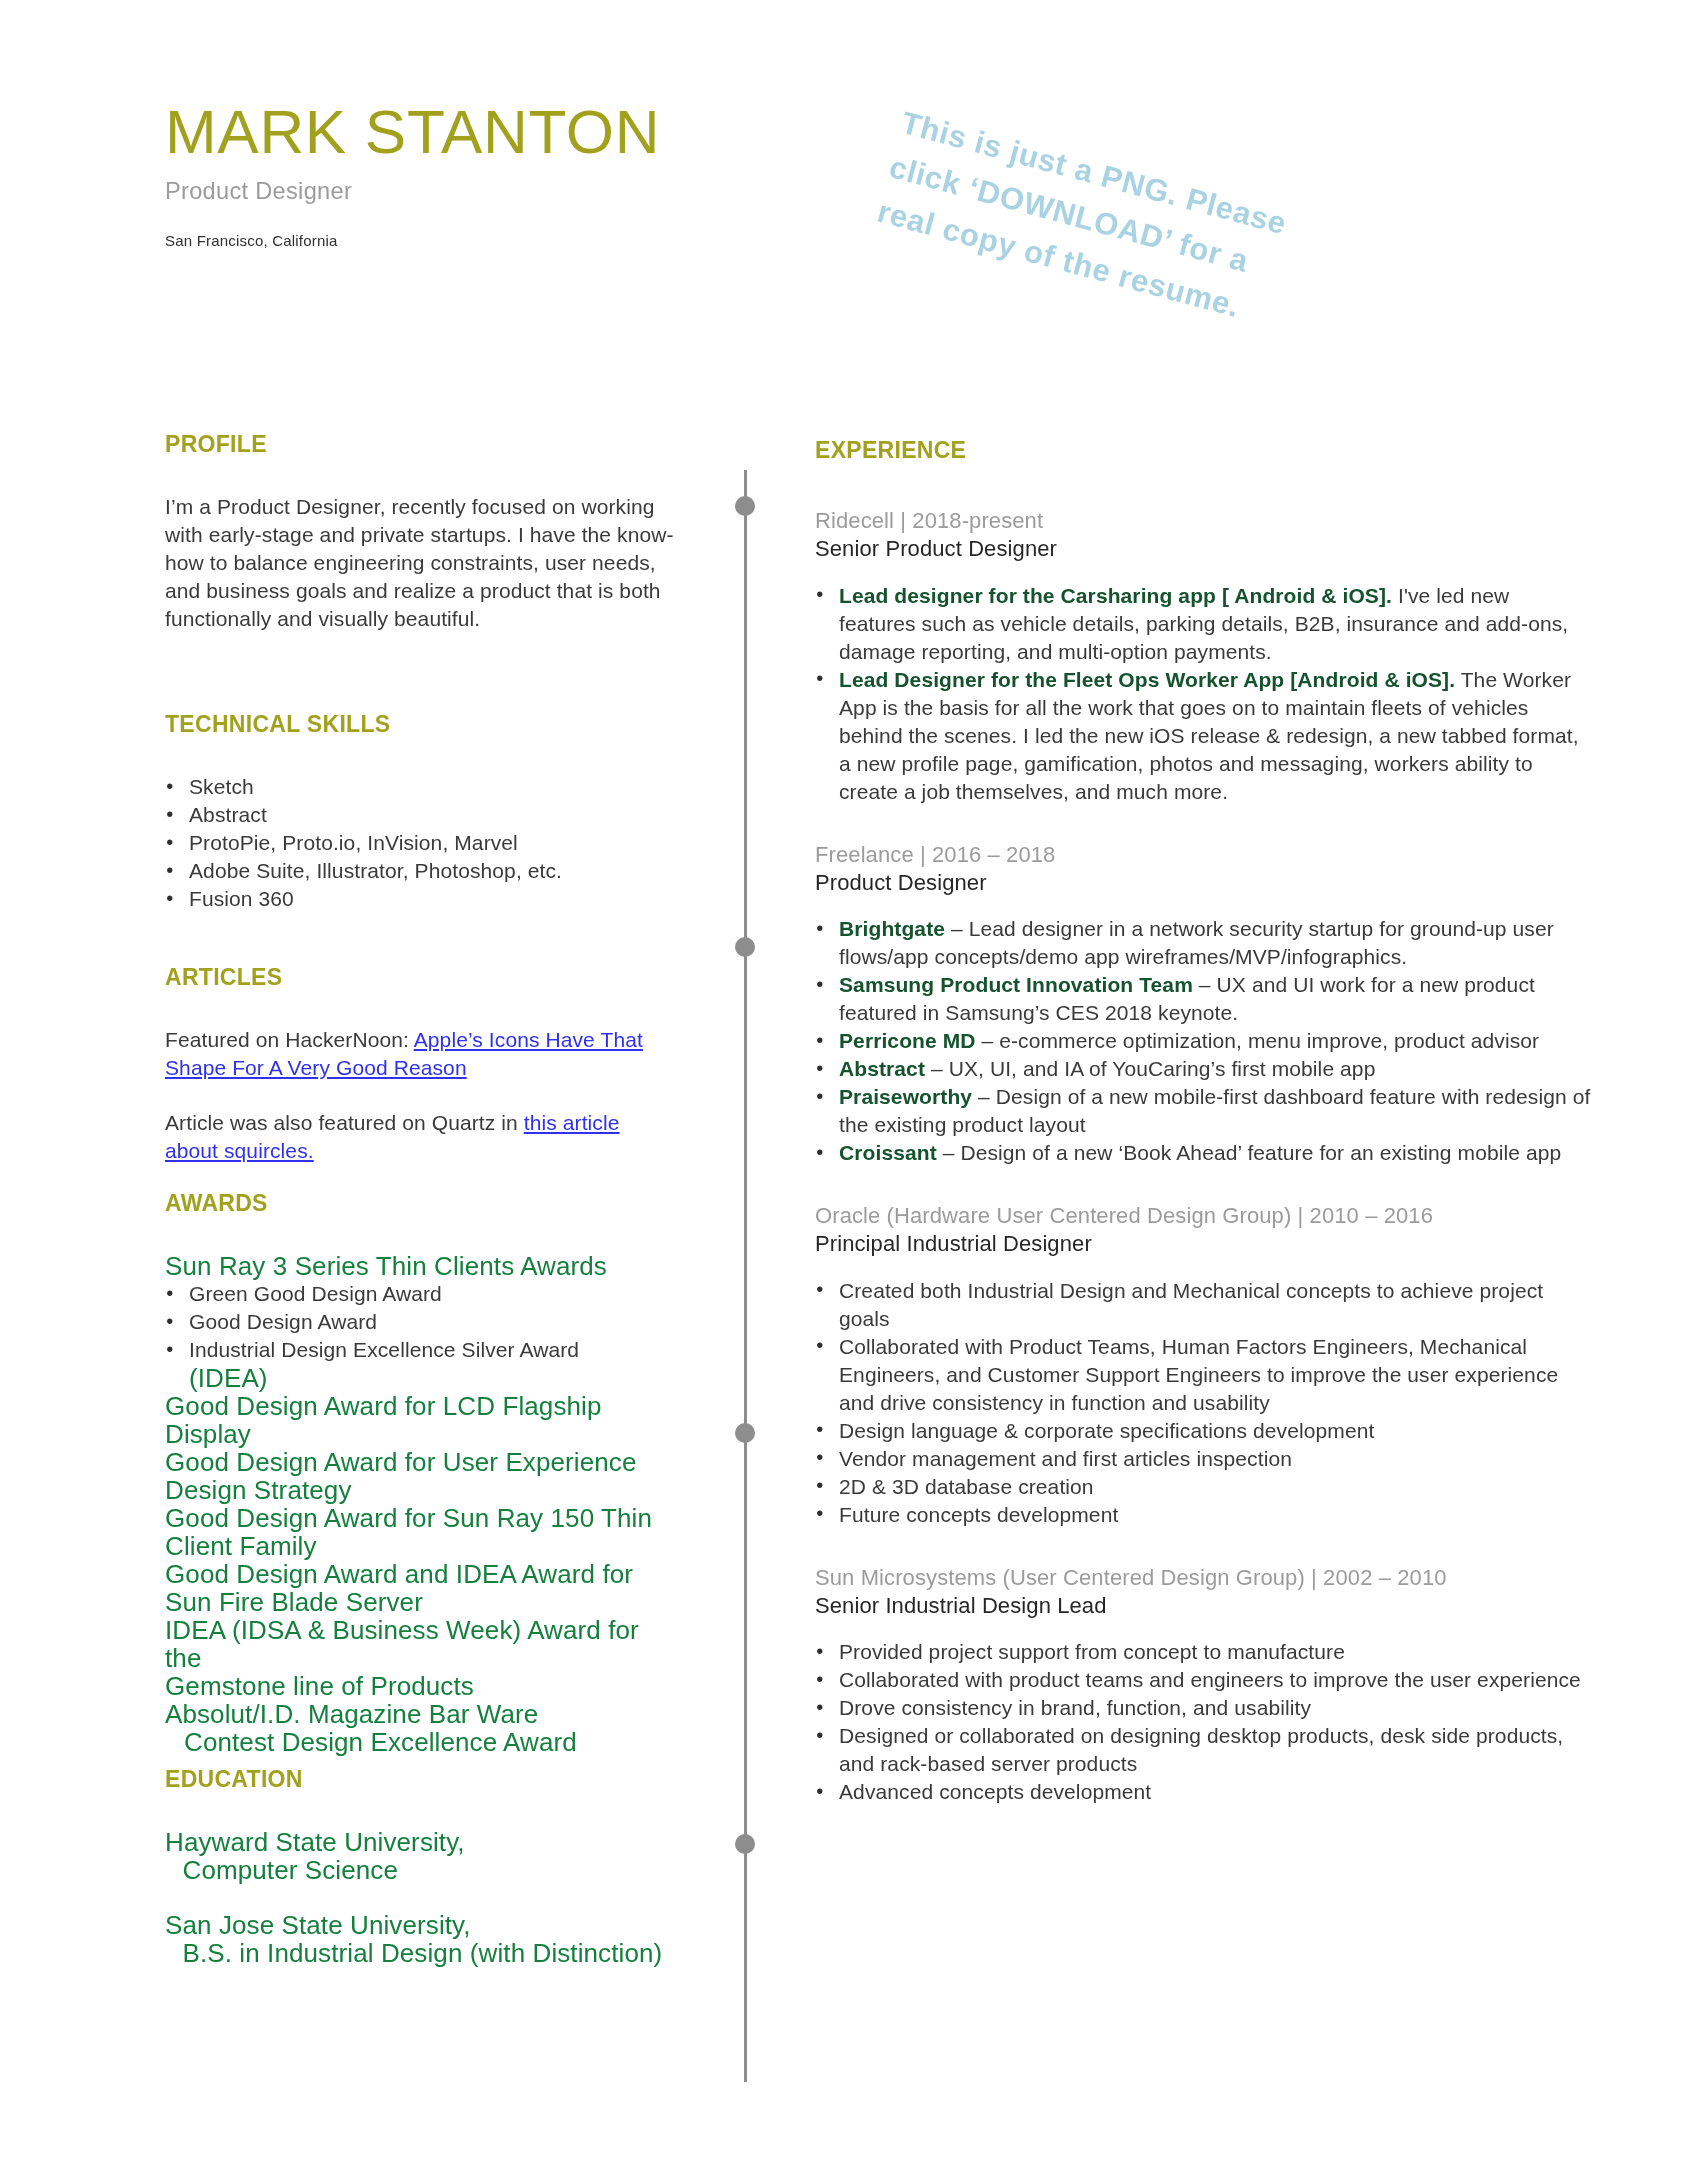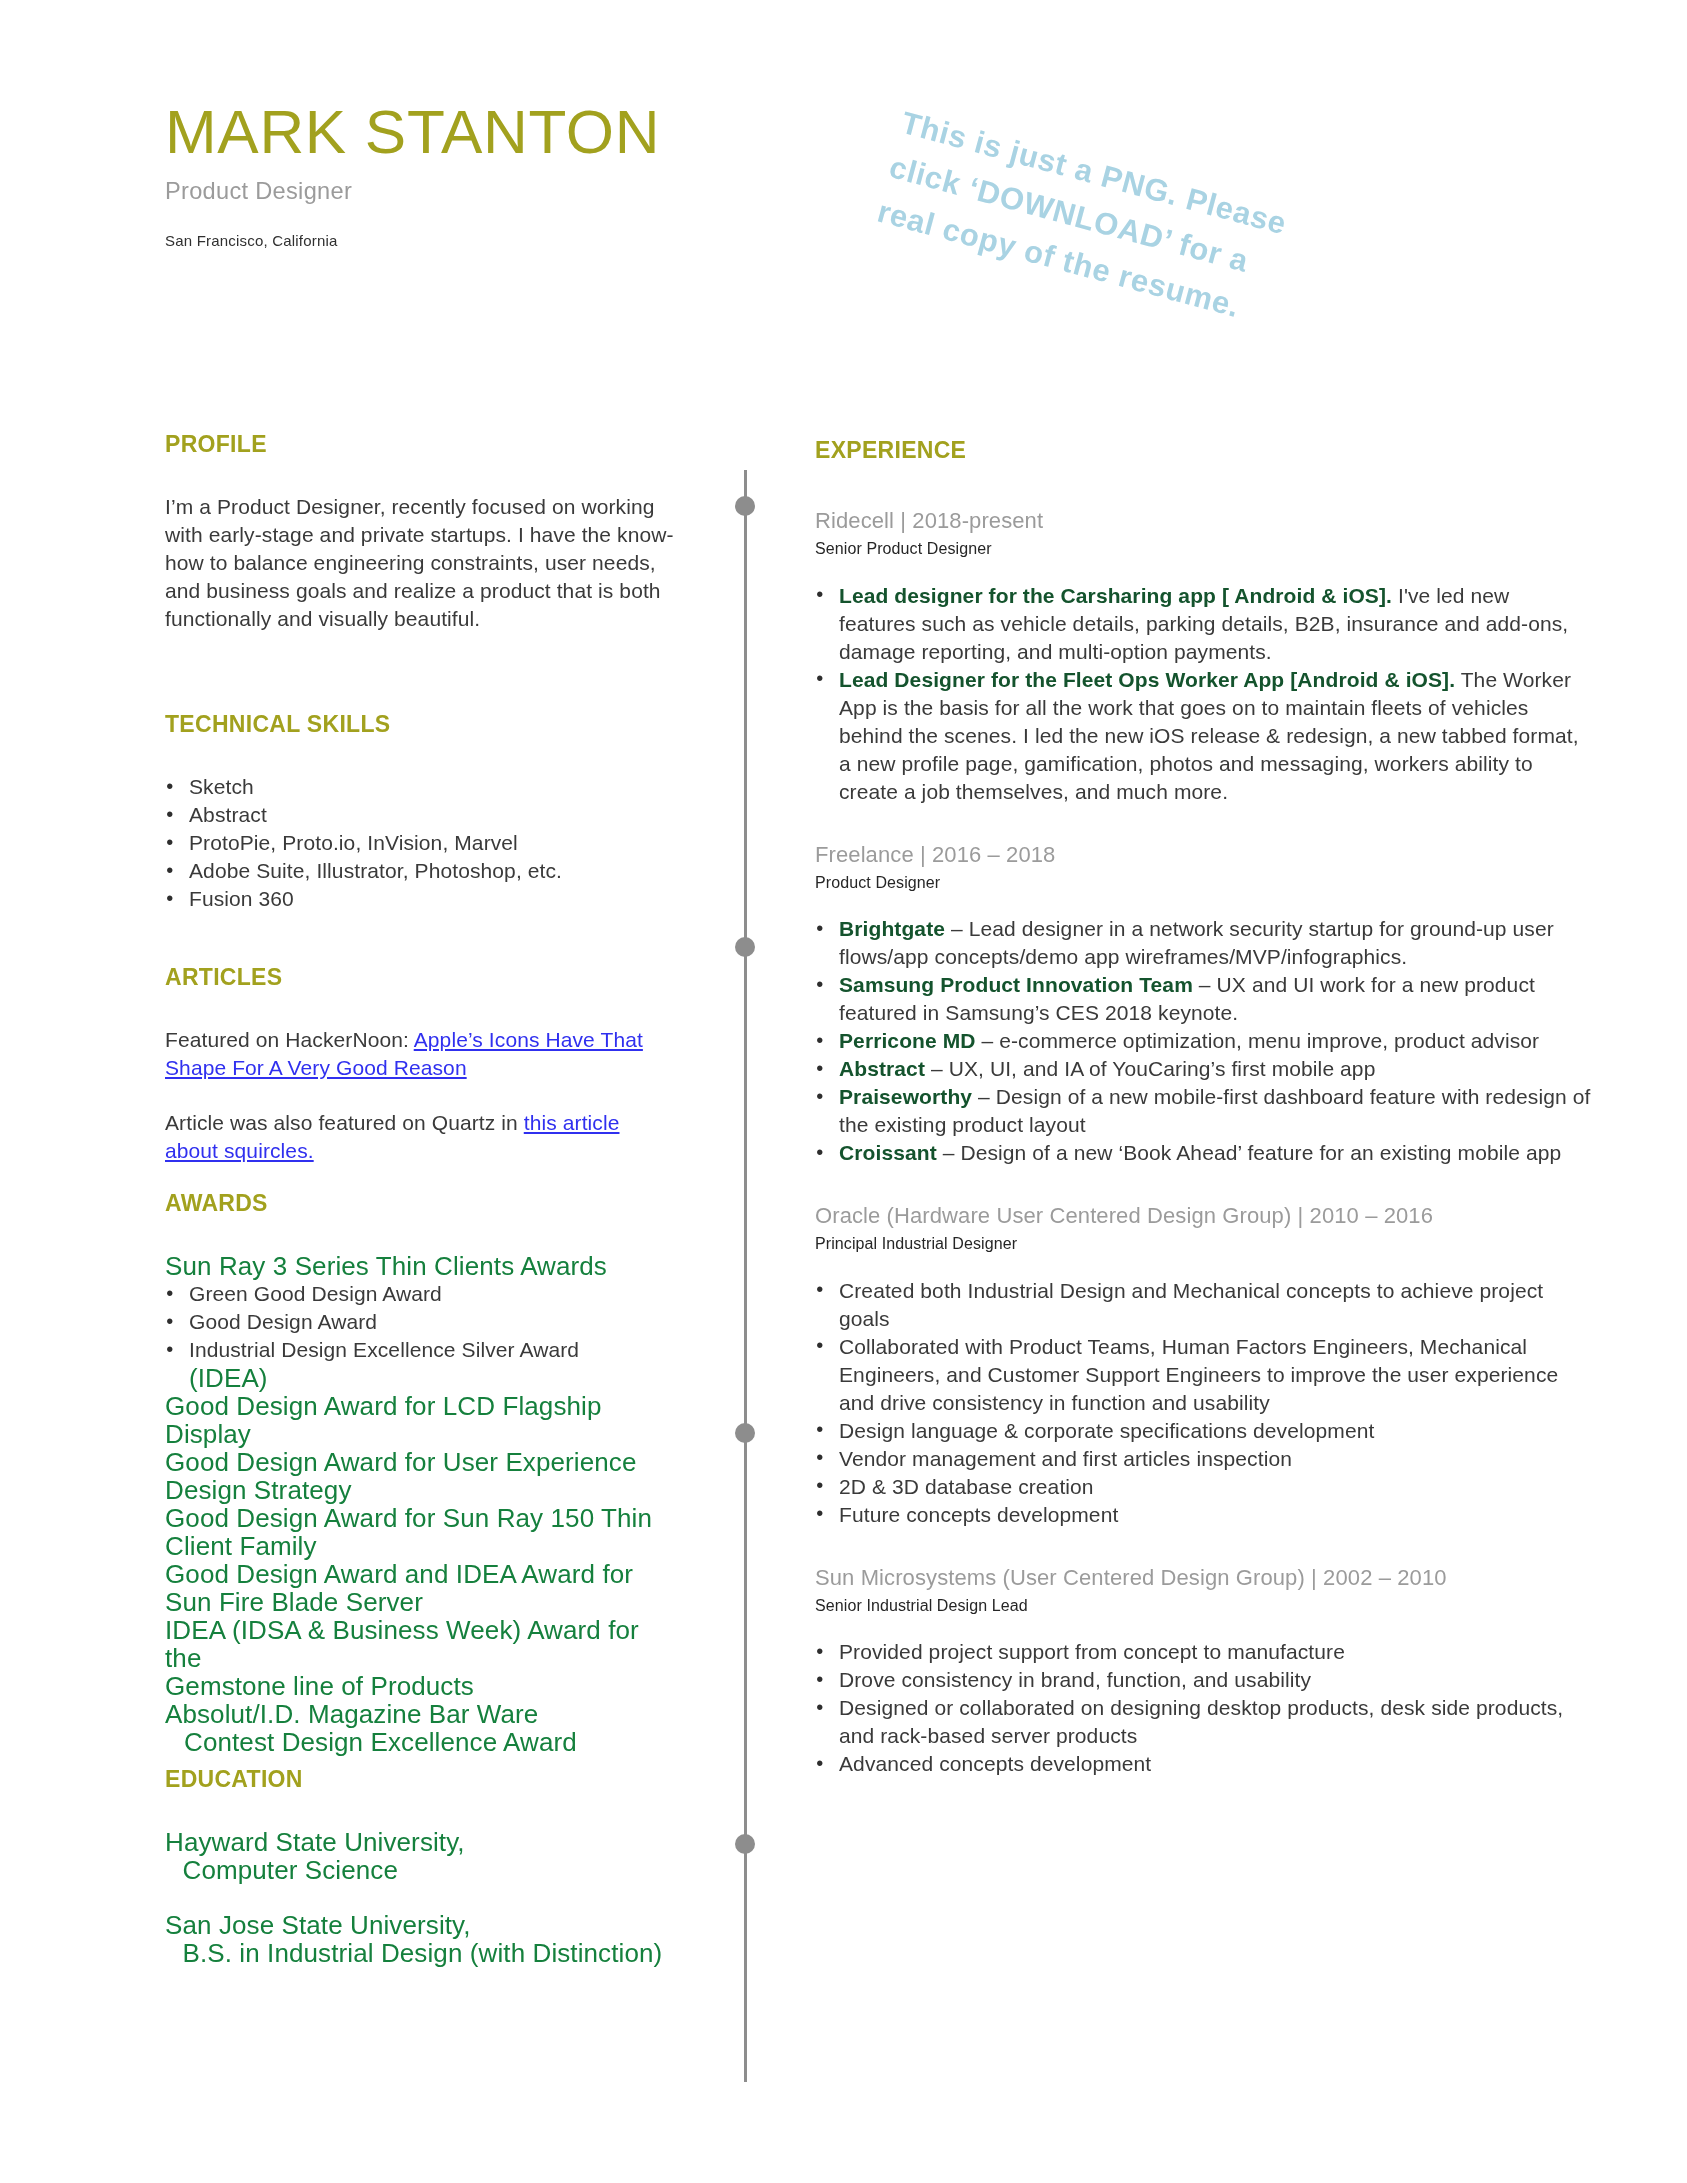--- a/index.html
+++ b/index.html
@@ -41,21 +41,21 @@
   .line{font-size:26px;line-height:28px;letter-spacing:0.1px;color:#15803d;}
   .indent-b{padding-left:24px;}   
   .indent-s{padding-left:19px;}   
   .mt40{margin-top:27px;}
   a.lnk{color:#3030ef;text-decoration:underline;cursor:pointer;}
   .b{font-weight:700;color:#14532d;}
   
   .col-right{position:absolute;left:815px;top:437px;width:776px;}
   .col-right h2.sec{margin-bottom:42px;}
   .job .meta{font-size:22px;line-height:27px;color:#9b9b9b;letter-spacing:0.1px;}
-  .job .jtitle{font-size:16px;line-height:30px;color:#262626;letter-spacing:0.1px;}
+  .job .jtitle{font-size:22px;line-height:30px;color:#262626;letter-spacing:0.1px;}
   .job ul.blts{margin-top:17.5px;}
   .job1{margin-top:43px;}
   .jobn{margin-top:35px;}
   
   .school{margin:0 0 27px 0;}
   .school .degree{padding-left:17.5px;}
 </style>
 </head>
 <body>
 
@@ -172,20 +172,21 @@
         <li><span class="b"></span><span>2D &amp; 3D database creation</span></li>
         <li><span class="b"></span><span>Future concepts development</span></li>
       </ul>
     </div>
 
     <div class="job jobn">
       <div class="meta">Sun Microsystems (User Centered Design Group) | 2002 – 2010</div>
       <div class="jtitle">Senior Industrial Design Lead</div>
       <ul class="blts">
         <li><span class="b"></span><span>Provided project support from concept to manufacture</span></li>
+        <li><span class="b"></span><span>Collaborated with product teams and engineers to improve the user experience</span></li>
         <li><span class="b"></span><span>Drove consistency in brand, function, and usability</span></li>
         <li><span class="b"></span><span>Designed or collaborated on designing desktop products, desk side products, and rack-based server products</span></li>
         <li><span class="b"></span><span>Advanced concepts development</span></li>
       </ul>
     </div>
   </section>
 
 </div>
 
 

